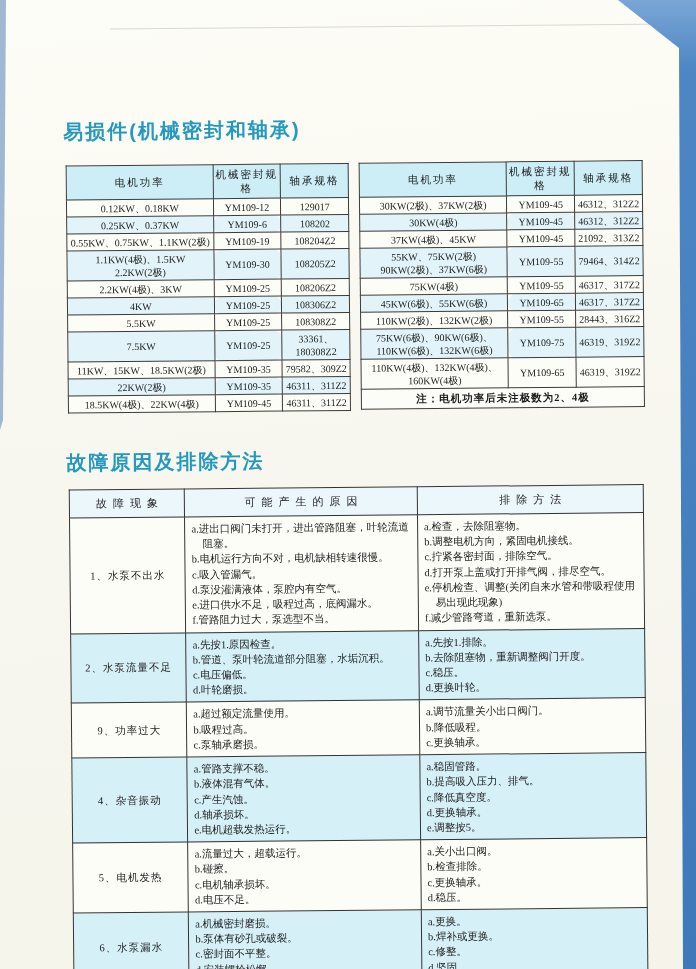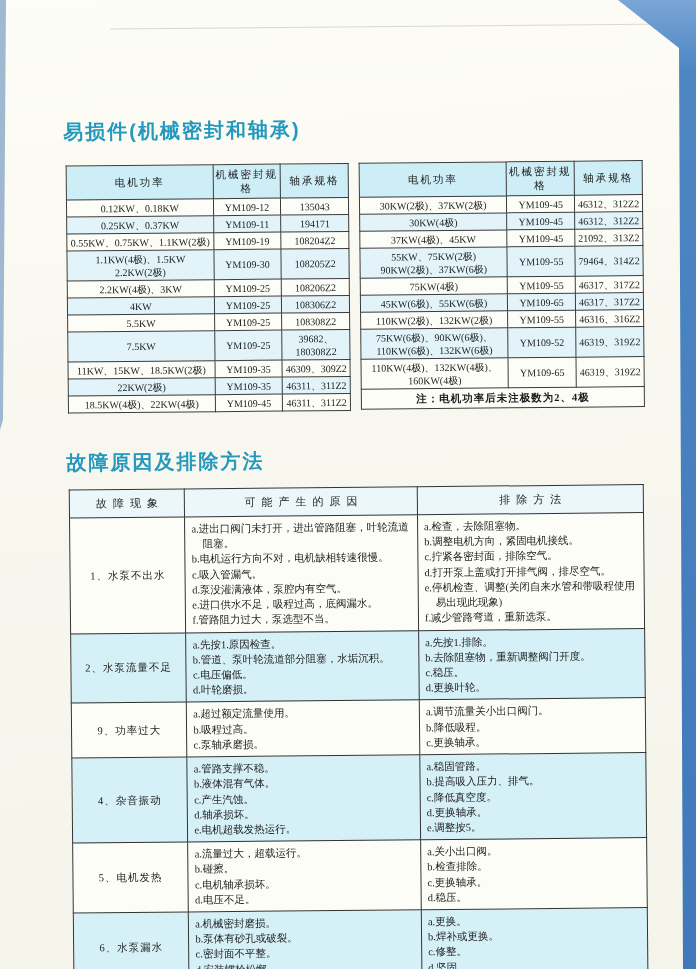--- a/index.html
+++ b/index.html
@@ -42,21 +42,21 @@
   table.spec-l { width:283px; }
   table.spec-r { width:284px; }
   .spec th {
     background:#cdeef6; border:1px solid #3c3c3c; padding:2.5px 2px;
     font-weight:normal; letter-spacing:2px; font-size:10.5px;
   }
   .spec td {
     border:1px solid #3c3c3c; padding:1.5px 2px; text-align:center; line-height:1.3;
   }
   .spec td:nth-child(1){ width:52%; }
-  .spec td:nth-child(2){ width:24%; }
+  .spec td:nth-child(2){ width:24%;border-radius:8px; }
   .spec td:nth-child(3){ width:24%; }
   .spec tbody tr:nth-child(even) td { background:#e2f4f9; }
   .spec td.note {
     background:#fdfdf8 !important; text-align:center; font-weight:bold;
     letter-spacing:1px; font-size:10.5px; padding:2.5px;
   }
 
   table.fault {
     border-collapse:collapse; margin:13px 0 0 70px; width:575px;
     font-size:10.5px; background:#fdfdf8; border:1.5px solid #333;
@@ -92,32 +92,32 @@
         </thead>
         <tbody>
           <tr>
             <td>
               <div>0.12KW、0.18KW</div>
             </td>
             <td>
               <div>YM109-12</div>
             </td>
             <td>
-              <div>135043</div>
+              <div>129017</div>
             </td>
           </tr>
           <tr>
             <td>
               <div>0.25KW、0.37KW</div>
             </td>
             <td>
-              <div>YM109-11</div>
-            </td>
-            <td>
-              <div>194171</div>
+              <div>YM109-6</div>
+            </td>
+            <td>
+              <div>108202</div>
             </td>
           </tr>
           <tr>
             <td>
               <div>0.55KW、0.75KW、1.1KW(2极)</div>
             </td>
             <td>
               <div>YM109-19</div>
             </td>
             <td>
@@ -170,32 +170,32 @@
             </td>
           </tr>
           <tr>
             <td>
               <div>7.5KW</div>
             </td>
             <td>
               <div>YM109-25</div>
             </td>
             <td>
-              <div>39682、180308Z2</div>
+              <div>33361、180308Z2</div>
             </td>
           </tr>
           <tr>
             <td>
               <div>11KW、15KW、18.5KW(2极)</div>
             </td>
             <td>
               <div>YM109-35</div>
             </td>
             <td>
-              <div>46309、309Z2</div>
+              <div>79582、309Z2</div>
             </td>
           </tr>
           <tr>
             <td>
               <div>22KW(2极)</div>
             </td>
             <td>
               <div>YM109-35</div>
             </td>
             <td>
@@ -292,30 +292,30 @@
             </td>
           </tr>
           <tr>
             <td>
               <div>110KW(2极)、132KW(2极)</div>
             </td>
             <td>
               <div>YM109-55</div>
             </td>
             <td>
-              <div>46316、316Z2</div>
+              <div>28443、316Z2</div>
             </td>
           </tr>
           <tr>
             <td>
               <div>75KW(6极)、90KW(6极)、</div>
               <div>110KW(6极)、132KW(6极)</div>
             </td>
             <td>
-              <div>YM109-52</div>
+              <div>YM109-75</div>
             </td>
             <td>
               <div>46319、319Z2</div>
             </td>
           </tr>
           <tr>
             <td>
               <div>110KW(4极)、132KW(4极)、</div>
               <div>160KW(4极)</div>
             </td>

